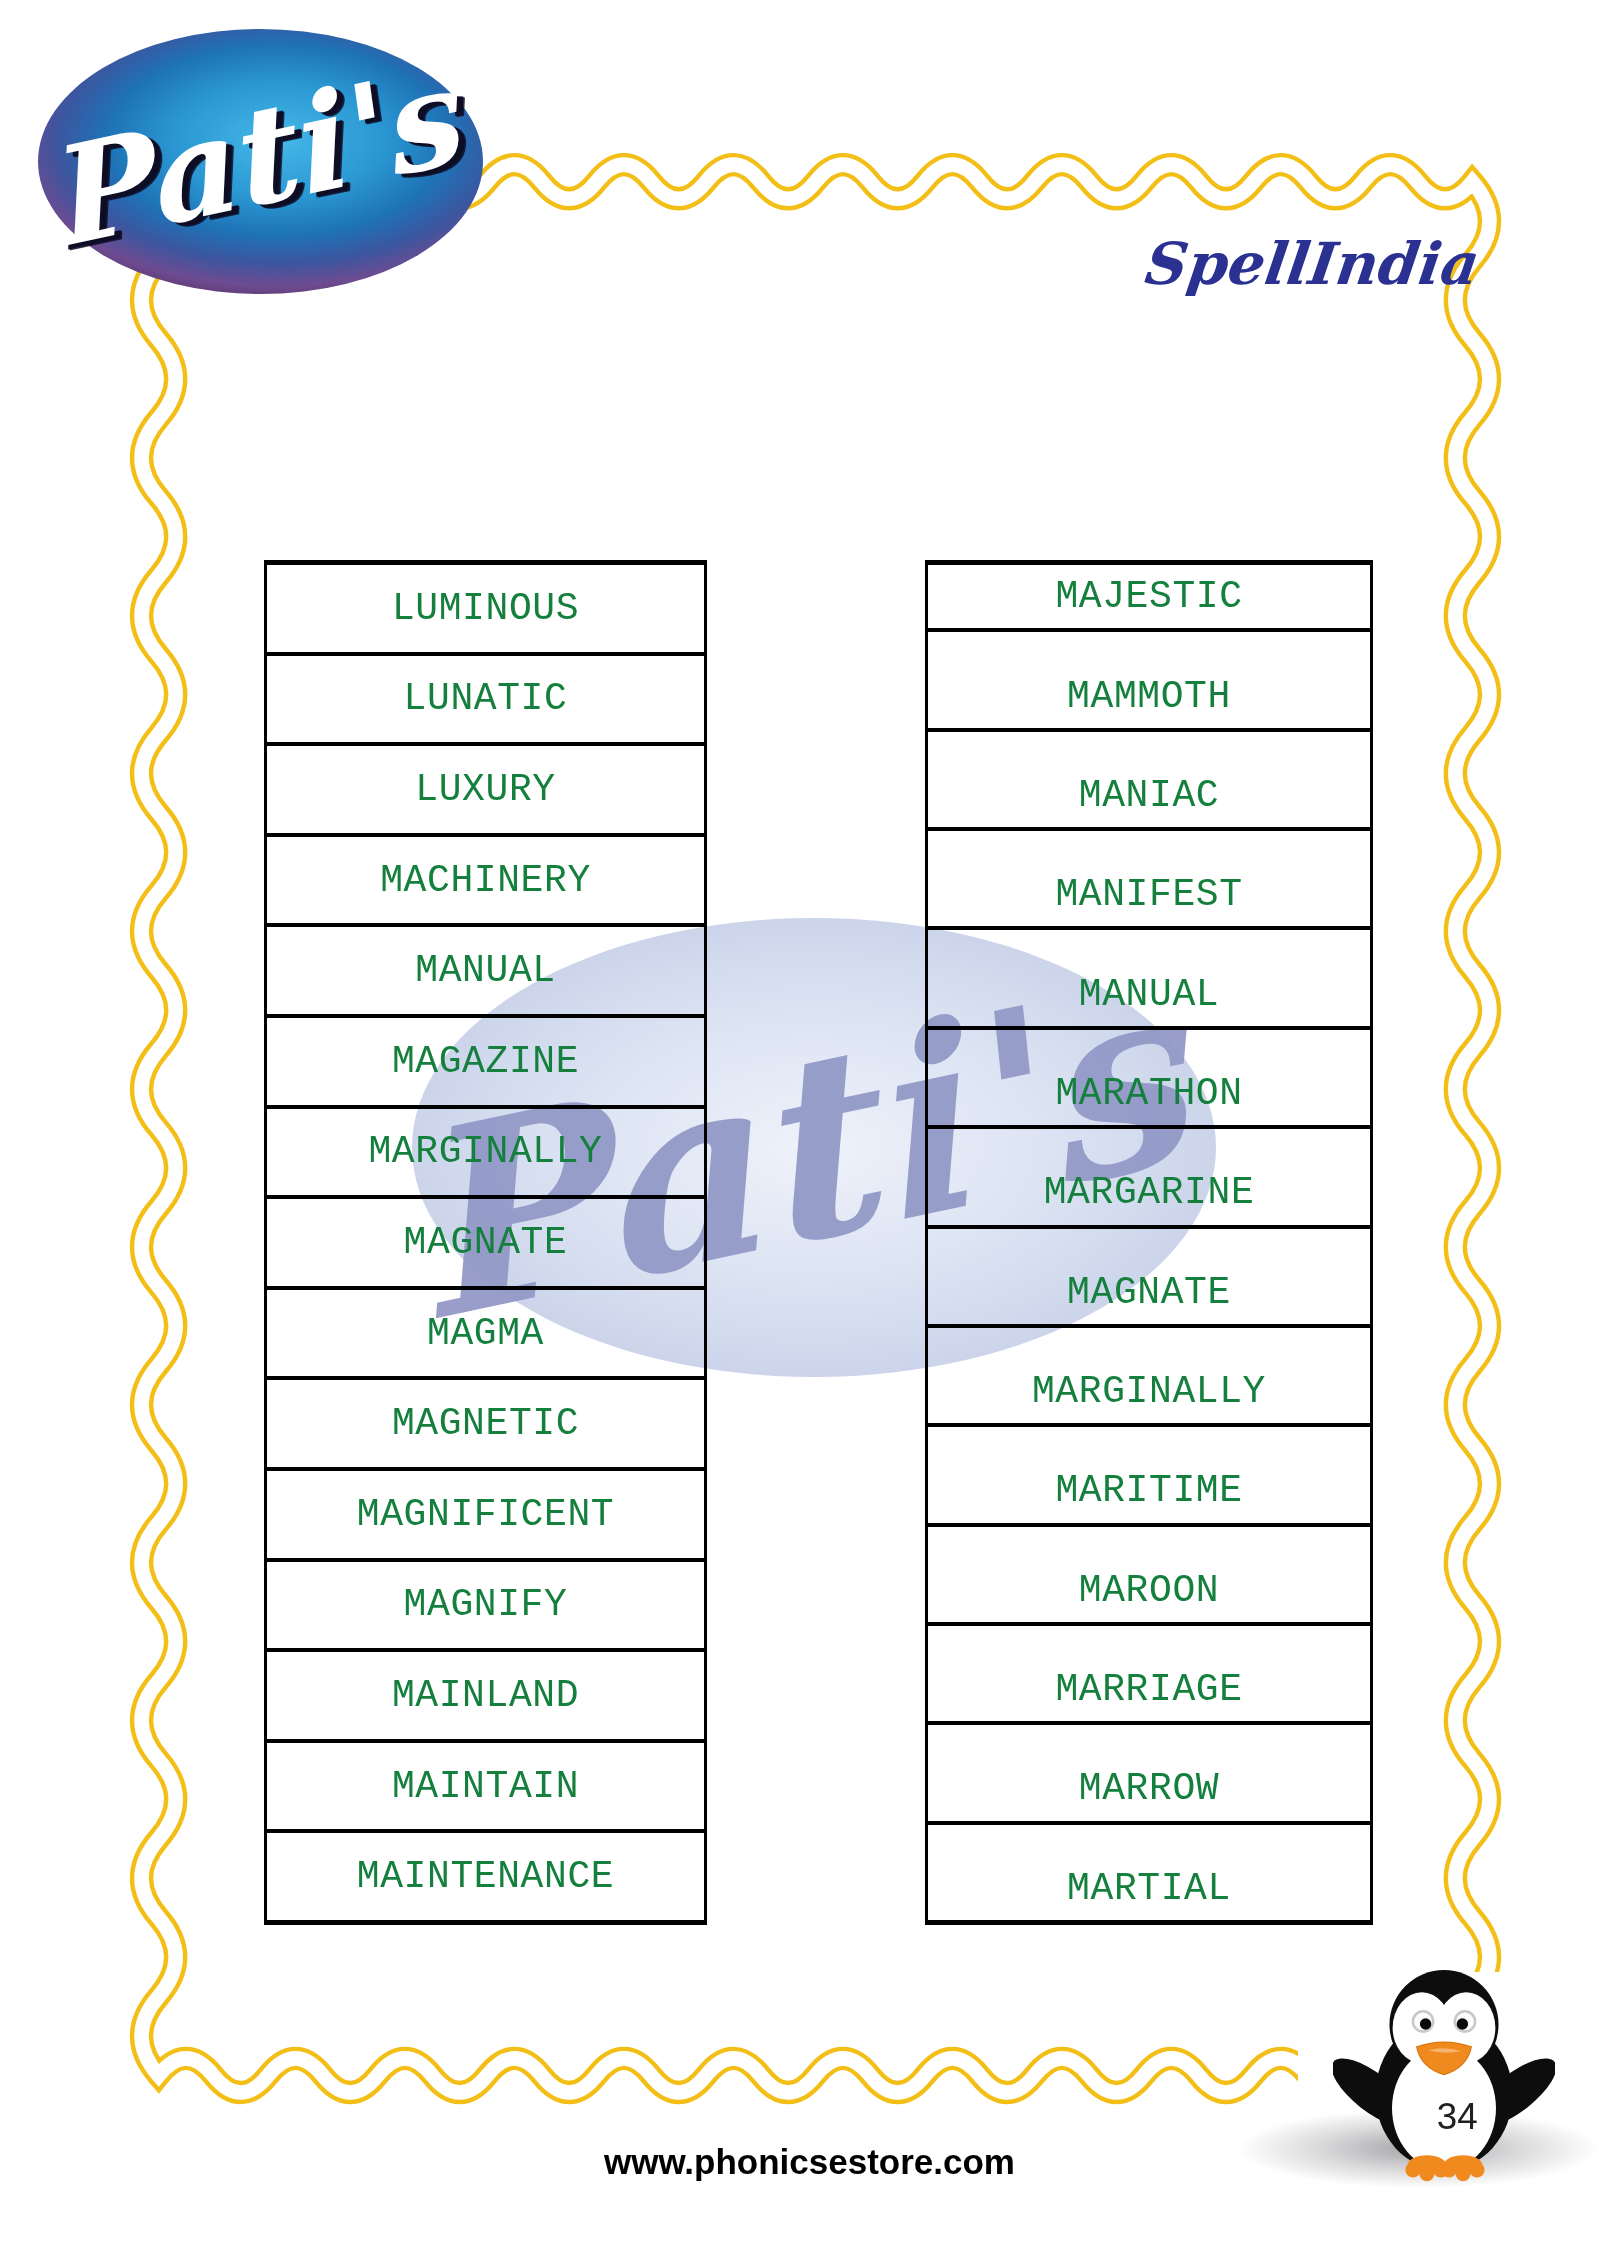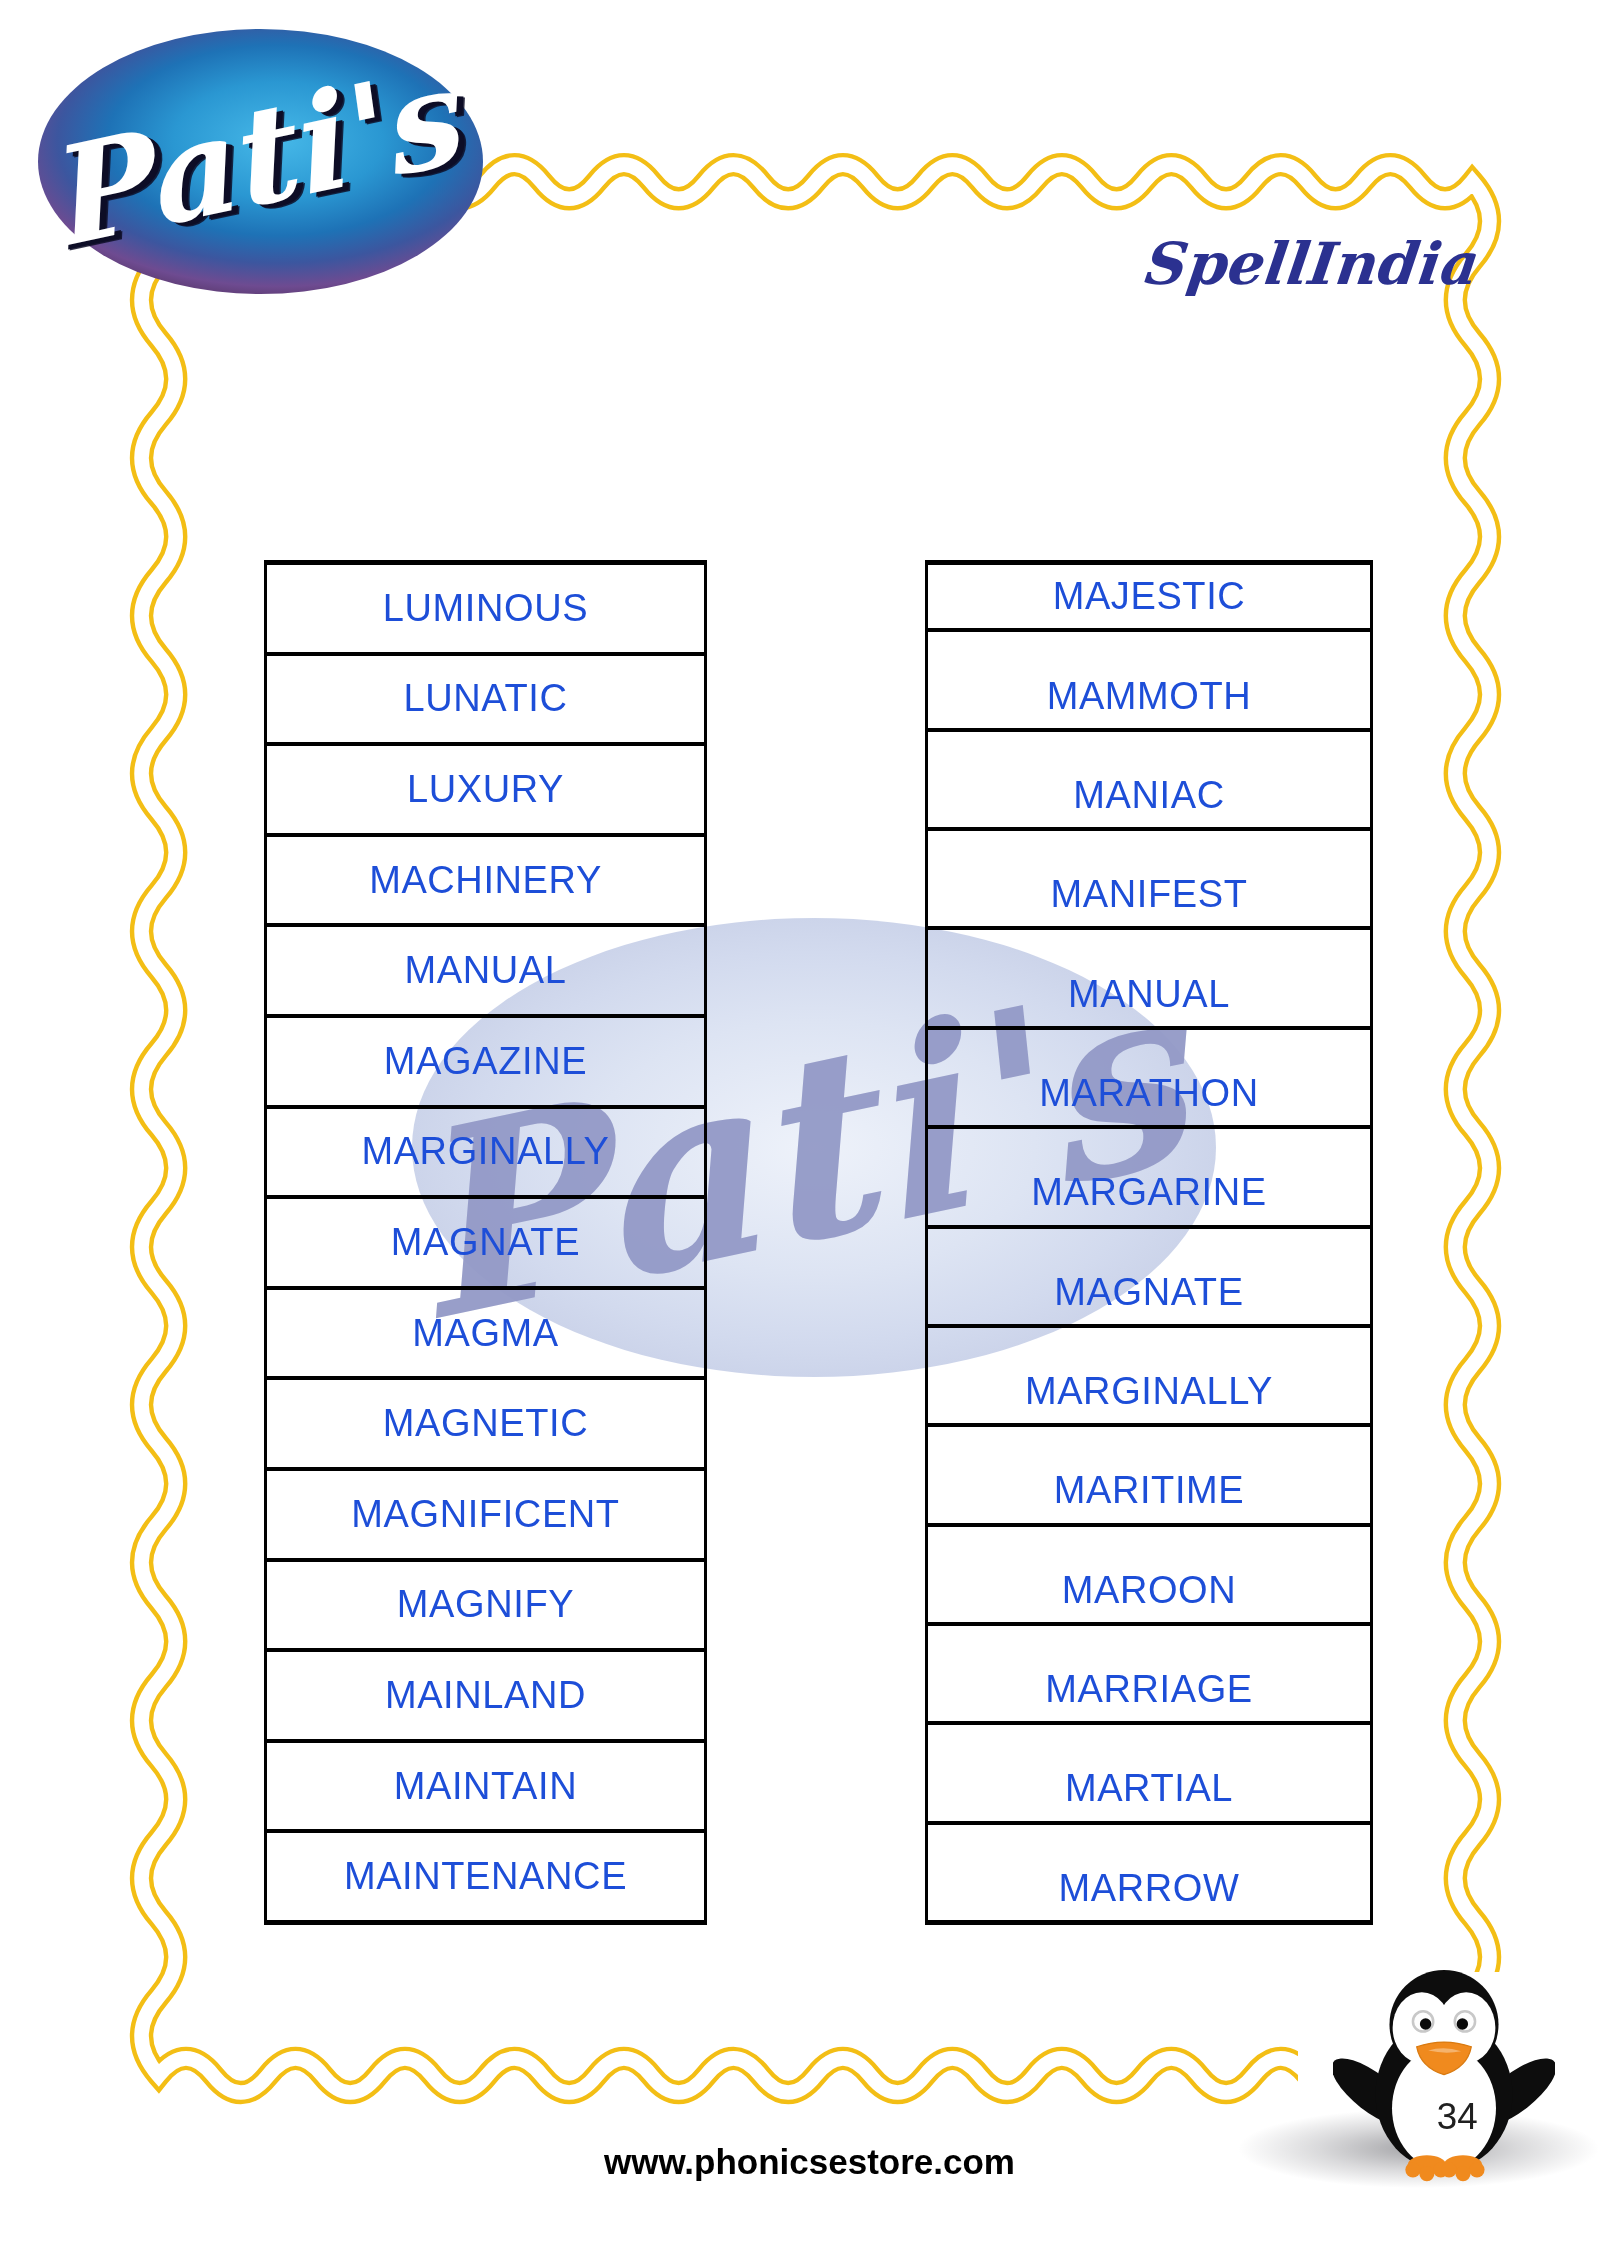--- a/index.html
+++ b/index.html
@@ -37,22 +37,22 @@
 
   
   .wordtable{position:absolute;top:560px;height:1365px;box-sizing:border-box;
     border:3.2px solid #000;border-top-width:5px;border-bottom-width:5px;
     display:flex;flex-direction:column;background:transparent;z-index:2;}
   #table-left{left:264px;width:443px;}
   #table-right{left:925px;width:448px;gap:32px;}
   .row{flex:1;display:flex;align-items:center;justify-content:center;
     border-bottom:4.4px solid #000;}
   .row:last-child{border-bottom:none;}
-  .row span{font-family:Liberation Sans, sans-serif;font-size:38px;letter-spacing:0.6px;
-    color:#1d4ed8;}
+  .row span{font-family:Liberation Mono, monospace;font-size:38px;letter-spacing:0.6px;
+    color:#15803d;}
 
   
   .penguin-patch{position:absolute;left:1298px;top:1972px;width:298px;height:253px;
     background:#ffffff;z-index:3;}
   .penguin-shadow{position:absolute;left:1238px;top:2109px;width:361px;height:79px;
     border-radius:50%;z-index:4;
     background:radial-gradient(closest-side,rgba(88,88,94,.55) 0%,rgba(120,120,126,.28) 55%,rgba(255,255,255,0) 100%);}
   #penguin-svg{position:absolute;left:1333px;top:1958px;z-index:5;}
 
   
@@ -157,24 +157,24 @@
       <div class="row">
         <span>MARITIME</span>
       </div>
       <div class="row">
         <span>MAROON</span>
       </div>
       <div class="row">
         <span>MARRIAGE</span>
       </div>
       <div class="row">
+        <span>MARROW</span>
+      </div>
+      <div class="row">
         <span>MARTIAL</span>
-      </div>
-      <div class="row">
-        <span>MARROW</span>
       </div>
     </div>
 
   <div class="penguin-patch"></div>
   <div class="penguin-shadow"></div>
   <svg id="penguin-svg" width="222" height="227" viewBox="0 0 350 358">
 
     <g>
       <ellipse cx="62" cy="212" rx="78" ry="30" fill="#0d0d0d" transform="rotate(38 62 212)"></ellipse>
       <ellipse cx="288" cy="212" rx="78" ry="30" fill="#0d0d0d" transform="rotate(-38 288 212)"></ellipse>

